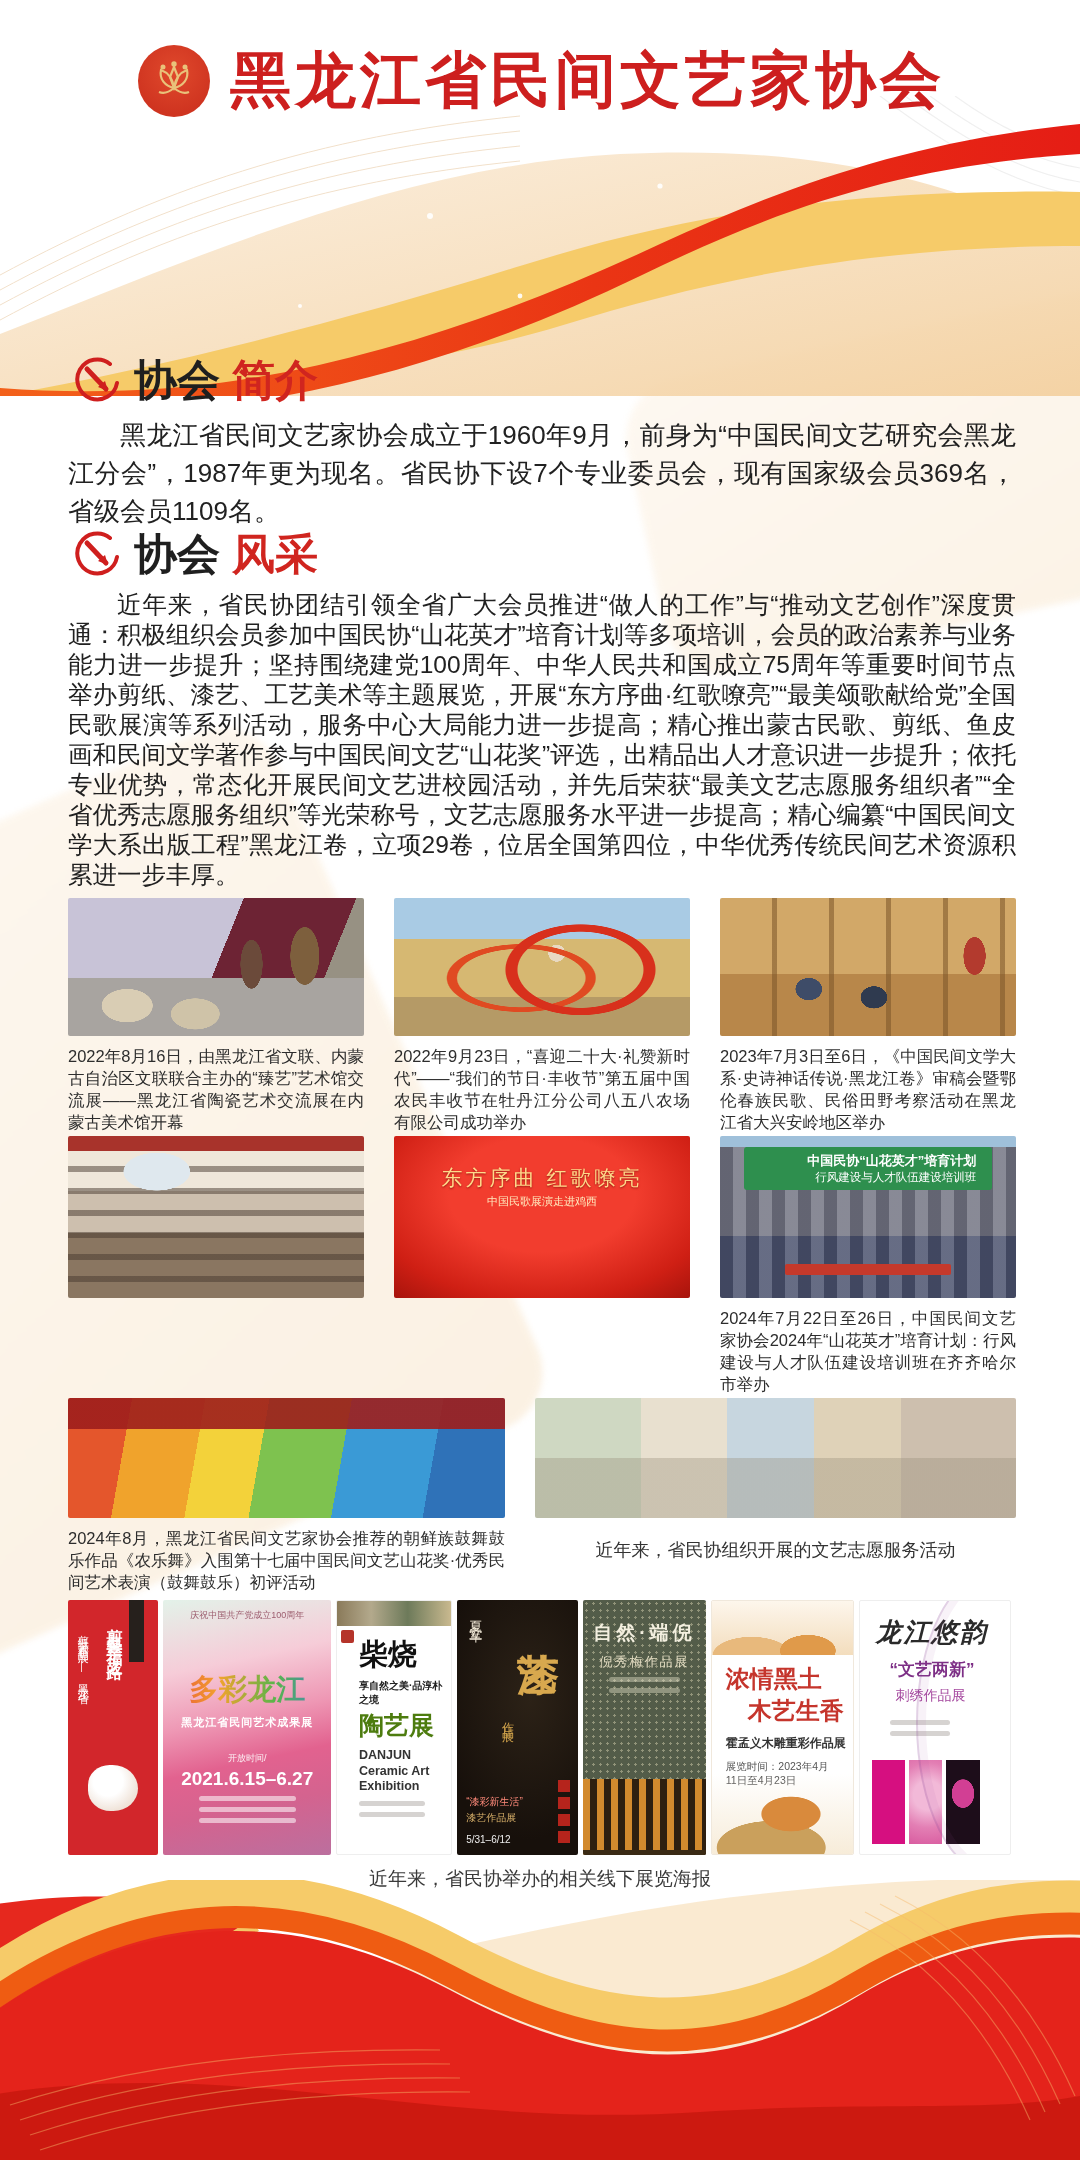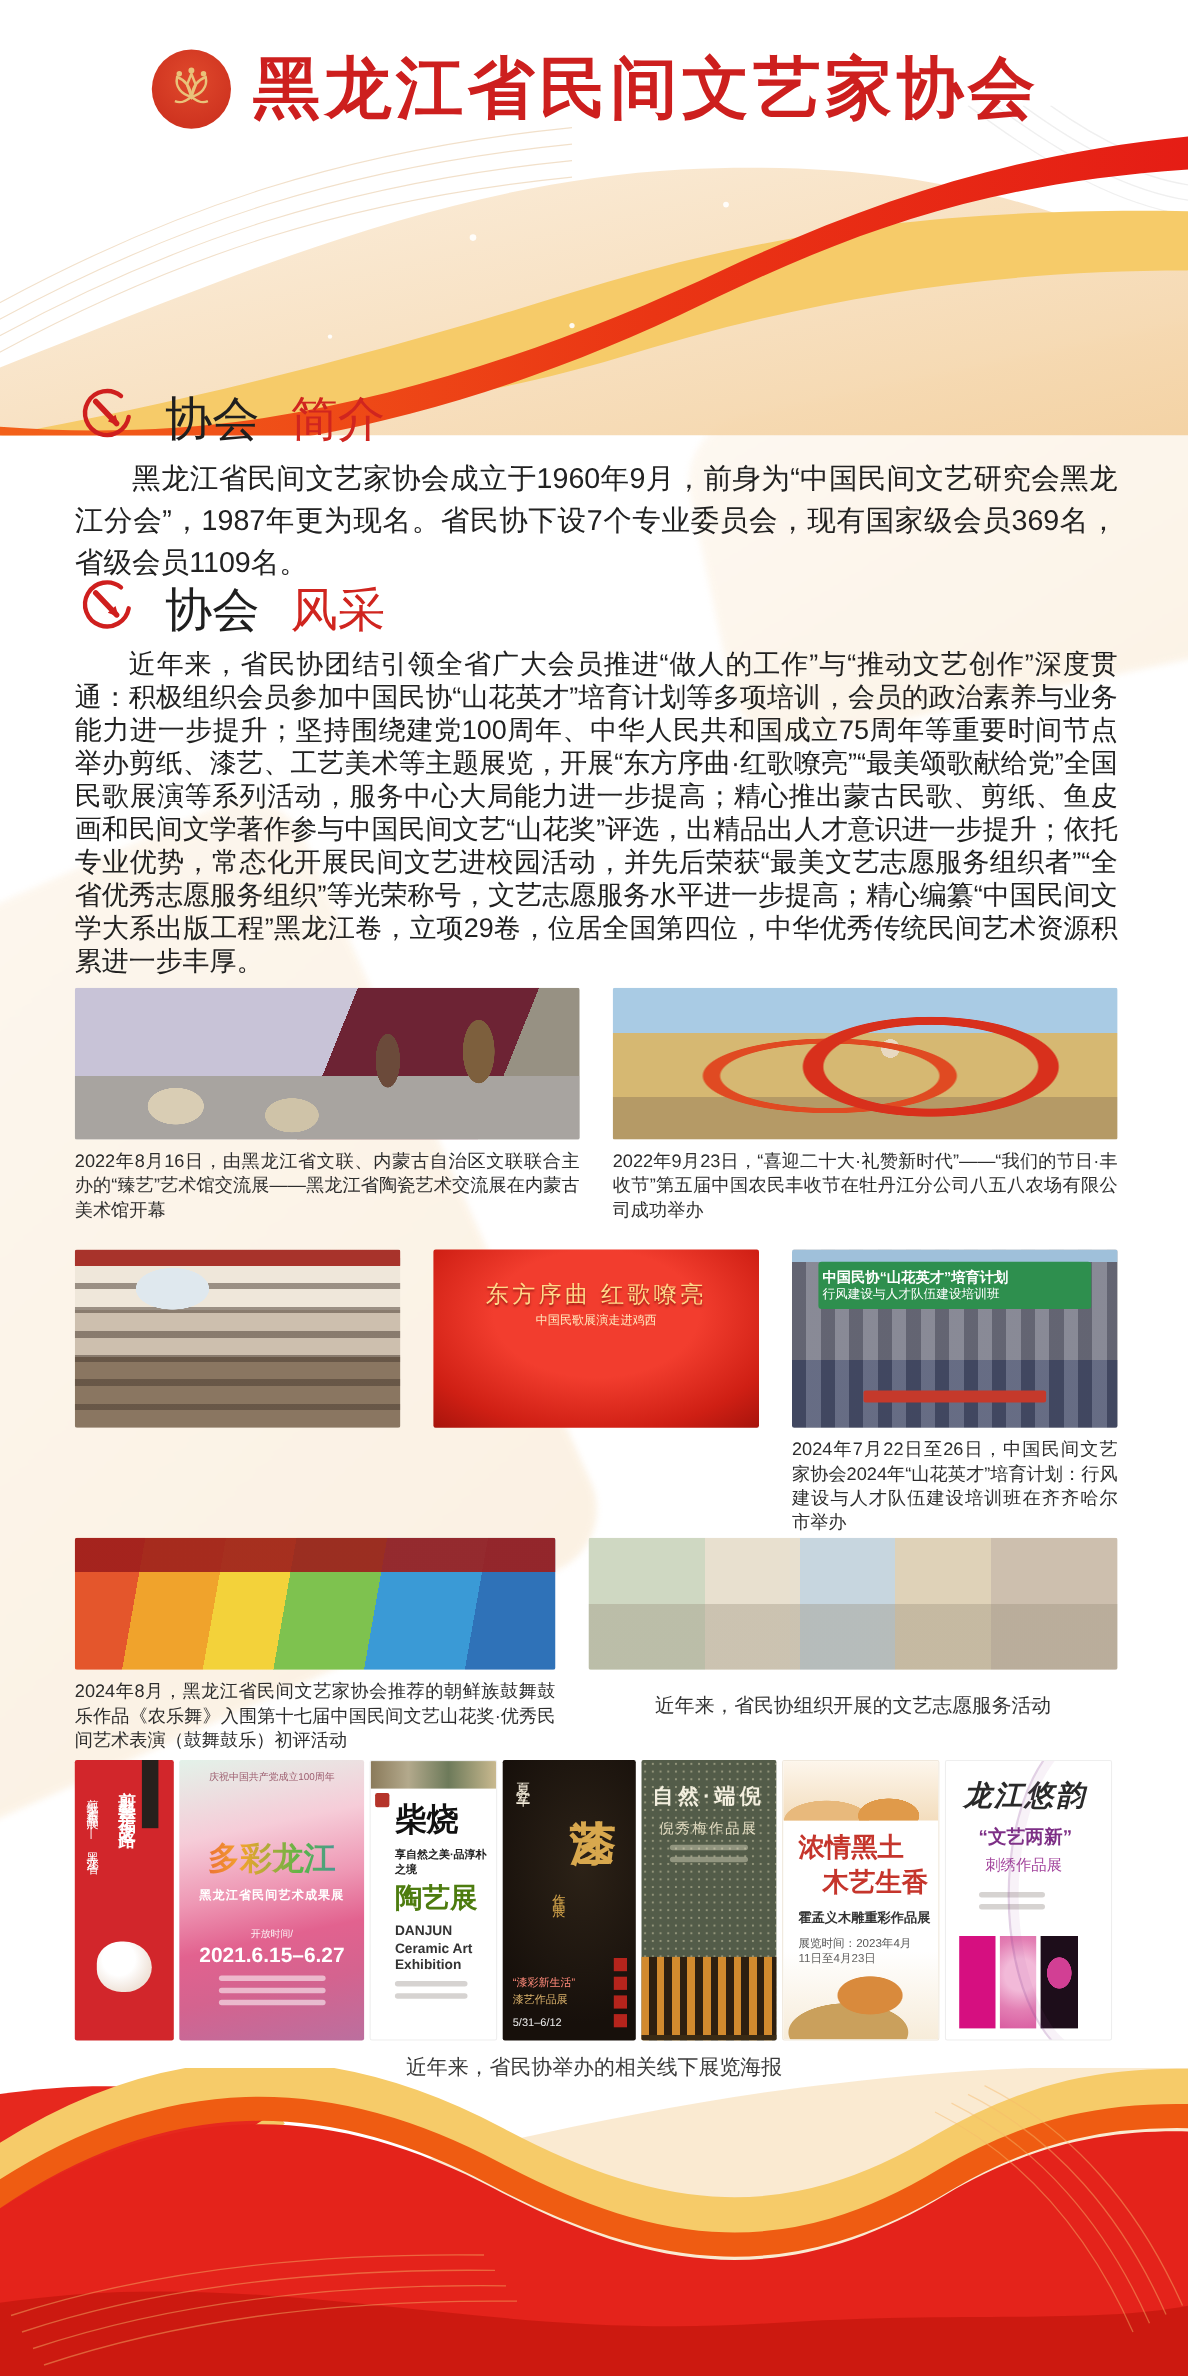--- a/index.html
+++ b/index.html
@@ -13,22 +13,22 @@
   .content{position:absolute;inset:0;z-index:2}
 
   
   .hdr{position:absolute;top:40px;left:138px;display:flex;align-items:center;gap:20px}
   .logo{width:72px;height:72px;border-radius:50%;flex:0 0 72px;
         background:radial-gradient(circle at 50% 38%,#e0492c,#cf3420 72%);display:flex;align-items:center;justify-content:center}
   .hdr h1{font-size:61px;font-weight:900;color:#cd1f1e;letter-spacing:4px;white-space:nowrap;
           font-family:"Liberation Serif","DejaVu Serif",serif}
 
   
-  .sec-title{position:absolute;left:72px;display:flex;align-items:flex-start;gap:28px;
-             font-size:43px;font-weight:400;color:#1f1f1f}
+  .sec-title{position:absolute;left:72px;display:flex;align-items:center;gap:12px;
+             font-size:43px;font-weight:700;color:#1f1f1f}
   .sec-title .accent{color:#d0251f}
   .st1{top:352px}.st2{top:526px}
 
   .para{position:absolute;left:68px;width:948px;text-align:justify;text-indent:2em;color:#212121;z-index:2}
   .para1{top:416px;font-size:26px;line-height:38px}
   .para2{top:590px;font-size:24.5px;line-height:30px}
 
   
   .photo-row{position:absolute;left:68px;width:948px;display:flex;gap:30px;z-index:2}
   .photo-row figure{flex:1;display:flex;flex-direction:column;gap:9px}
@@ -72,21 +72,21 @@
      repeating-linear-gradient(90deg,rgba(60,66,92,.75) 0 13px,rgba(110,116,140,.75) 13px 26px),
      linear-gradient(to bottom,transparent 0 62%,#50566d 62%),
      linear-gradient(to bottom,#d8cbb4 0 100%)}
   .ph-dancers{background:
      linear-gradient(to bottom,rgba(158,30,28,.9) 0 26%,transparent 26%),
      linear-gradient(100deg,#e4562c 0 14%,#f0a32c 14% 30%,#f3d23a 30% 44%,#7ec24f 44% 62%,#3a9ad6 62% 82%,#2f72b8 82%)}
   .ph-collage{background:
      linear-gradient(0deg,rgba(150,140,120,.35) 0 50%,transparent 50%),
      linear-gradient(90deg,#cfd8c2 0 22%,#e8e0cf 22% 40%,#c7d6df 40% 58%,#dfd2b8 58% 76%,#cdbfae 76%)}
   .ph-overlay-green{position:absolute;top:7%;left:8%;right:8%;background:#2e8f4e;color:#fff;
-     text-align:left;padding:5px 4px;border-radius:3px;line-height:1.35}
+     text-align:right;padding:5px 16px;border-radius:3px;line-height:1.35}
   .ph-overlay-green .l1{font-size:13px;font-weight:700}
   .ph-overlay-green .l2{font-size:11.5px}
   .ph-overlay-stage{position:absolute;top:16%;left:0;right:0;text-align:center;color:#ffd98a;line-height:1.5}
   .ph-overlay-stage .l1{font-size:21px;font-weight:400;letter-spacing:3px;text-shadow:0 1px 2px rgba(90,0,0,.6)}
   .ph-overlay-stage .l2{font-size:11px;color:#ffe9bd}
   .red-strip{position:absolute;bottom:14%;left:22%;right:22%;height:11px;background:#c5392b;border-radius:2px}
 
   
   .poster-row{position:absolute;top:1600px;left:68px;width:952px;height:255px;display:flex;gap:5px;z-index:2}
   .poster{position:relative;overflow:hidden;border-radius:2px;background:#fff}
@@ -266,20 +266,24 @@
 
     <div class="photo-row row1">
       <figure>
         <div class="ph ph-ceramics"></div>
         <figcaption>2022年8月16日，由黑龙江省文联、内蒙古自治区文联联合主办的“臻艺”艺术馆交流展——黑龙江省陶瓷艺术交流展在内蒙古美术馆开幕</figcaption>
       </figure>
       <figure>
         <div class="ph ph-dragon"></div>
         <figcaption>2022年9月23日，“喜迎二十大·礼赞新时代”——“我们的节日·丰收节”第五届中国农民丰收节在牡丹江分公司八五八农场有限公司成功举办</figcaption>
       </figure>
+      <figure>
+        <div class="ph ph-meetwood"></div>
+        <figcaption>2023年7月3日至6日，《中国民间文学大系·史诗神话传说·黑龙江卷》审稿会暨鄂伦春族民歌、民俗田野考察活动在黑龙江省大兴安岭地区举办</figcaption>
+      </figure>
     </div>
 
     <div class="photo-row row2">
       <figure>
         <div class="ph ph-forum"></div>
       </figure>
       <figure>
         <div class="ph ph-stage">
           <div class="ph-overlay-stage">
             <div class="l1">东方序曲 红歌嘹亮</div>

